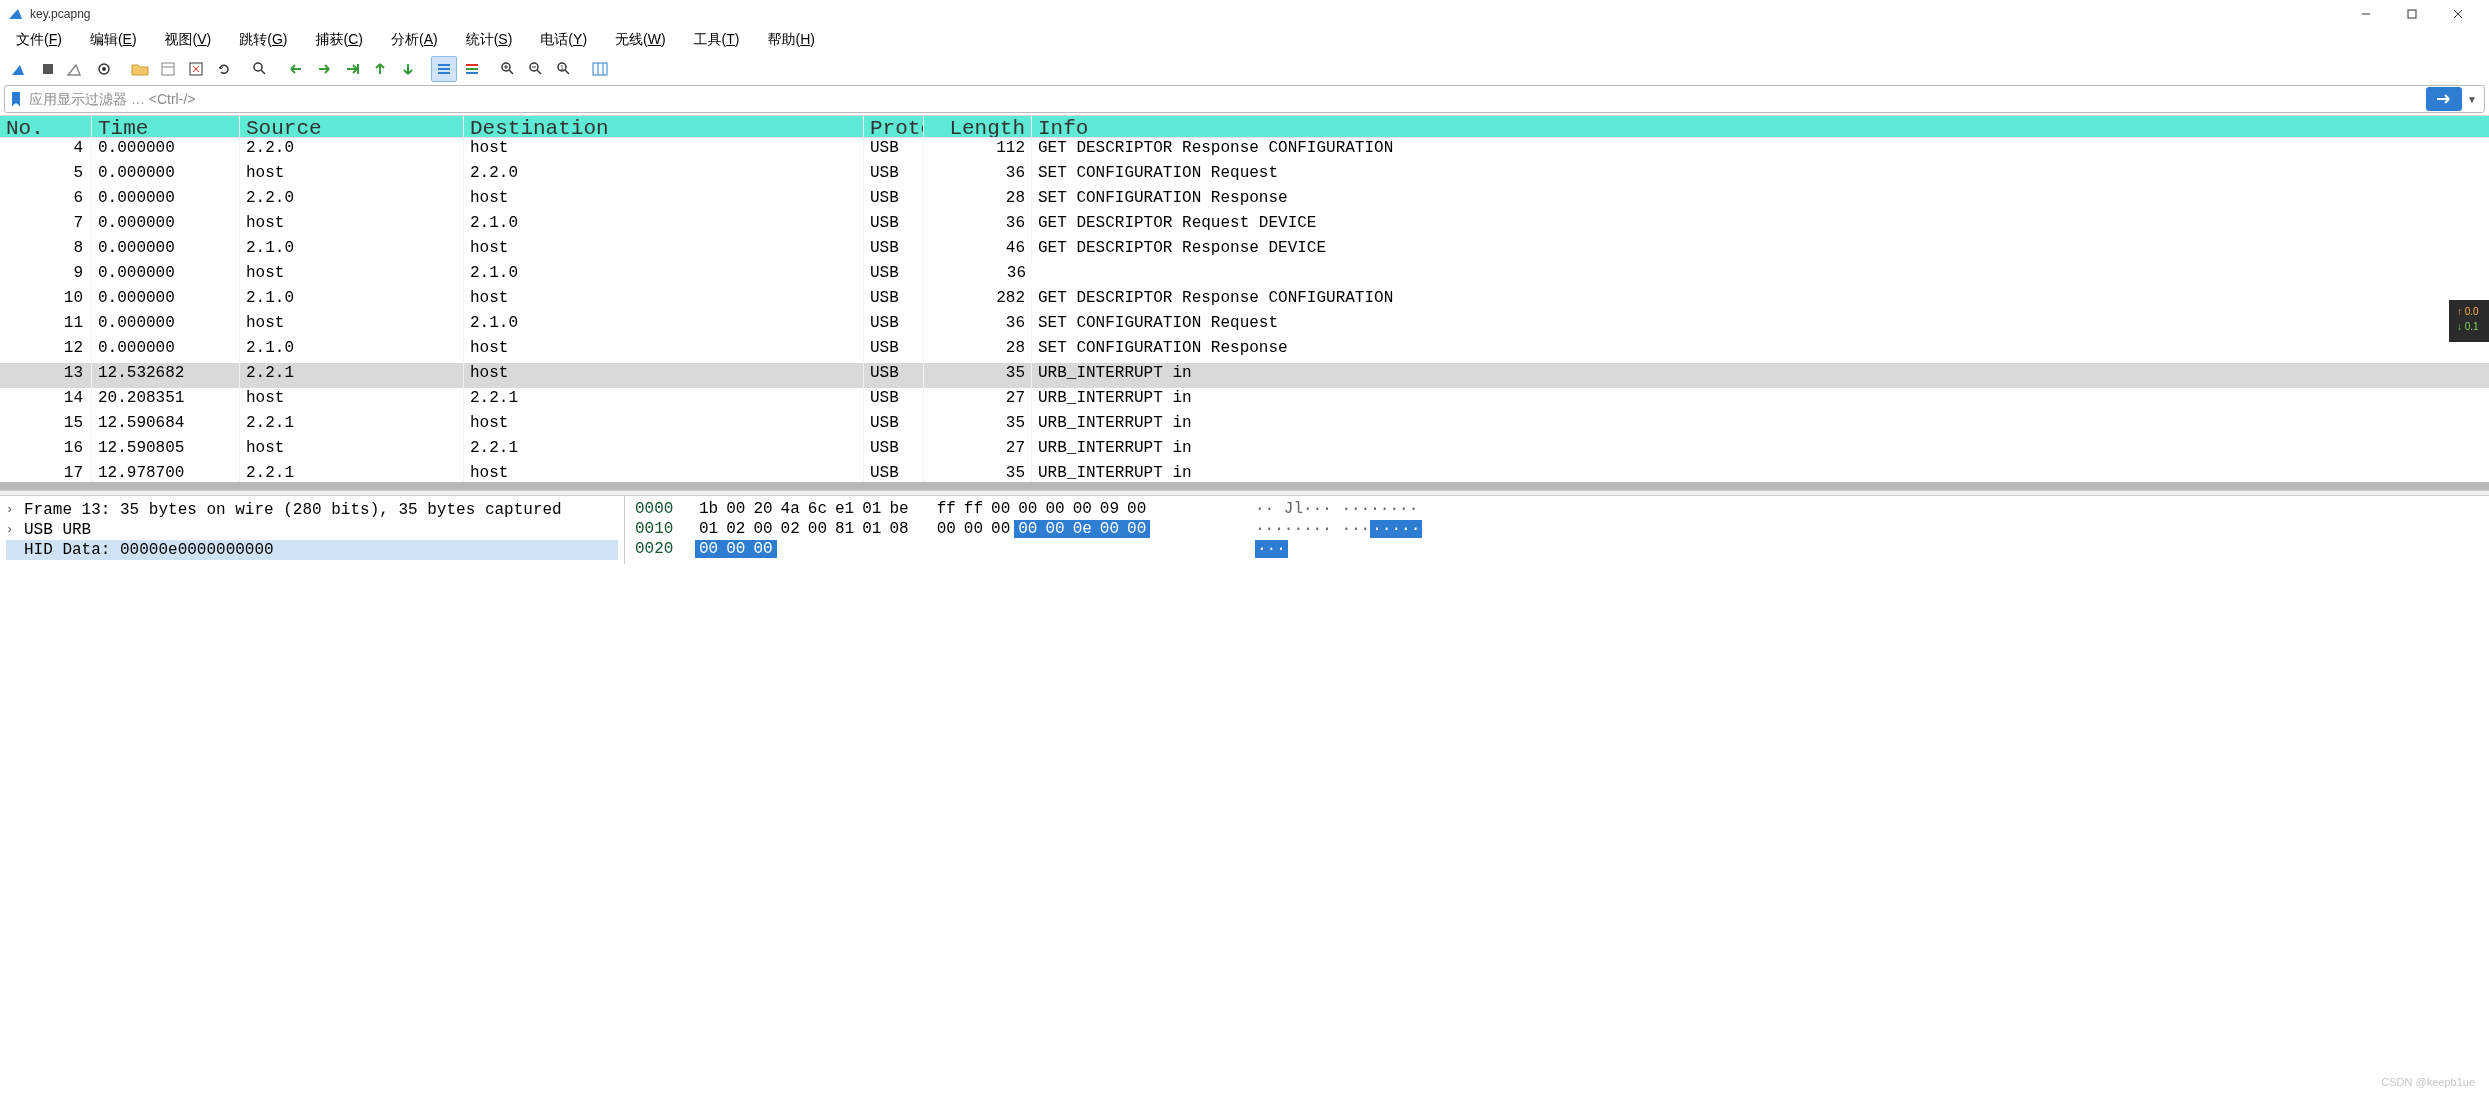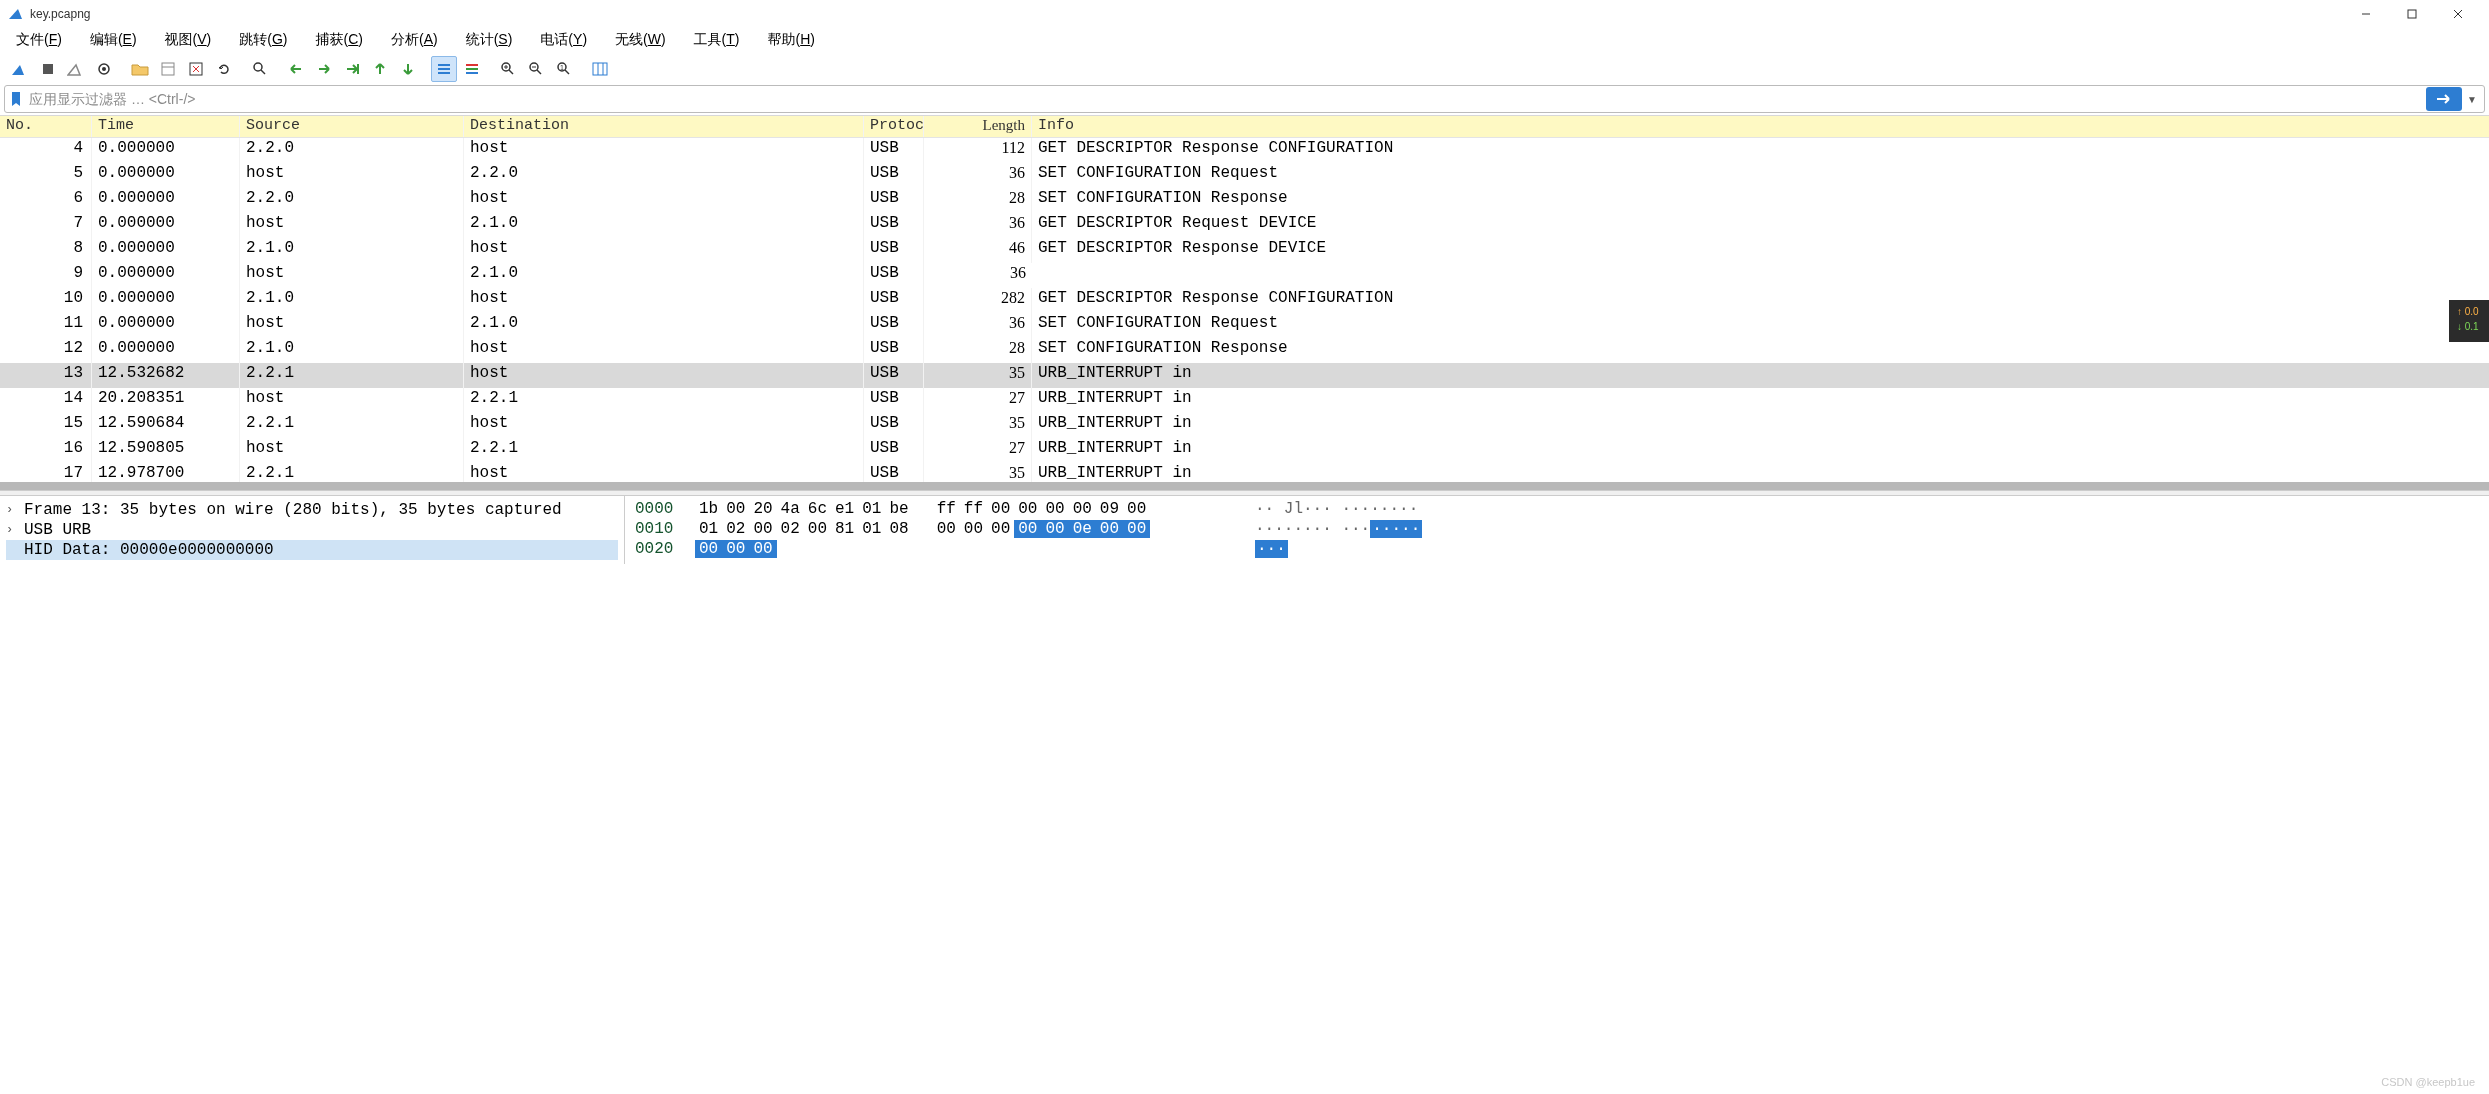--- a/index.html
+++ b/index.html
@@ -26,29 +26,29 @@
 
 .filterbar { display: flex; align-items: center; margin: 0 4px 2px 4px; height: 28px; background: #fff; border: 1px solid #bbb; border-radius: 3px; }
 .filterbar .bm { width: 22px; display: flex; align-items: center; justify-content: center; }
 .filterbar input { flex: 1; border: none; outline: none; font-size: 14px; font-family: inherit; color: #333; background: transparent; height: 100%; padding-left: 2px; }
 .filterbar input::placeholder { color: #8b8b8b; font-style: normal; }
 .filterbar .gobtn { background: #2d7dd2; height: 24px; width: 36px; margin: 0 2px; display: flex; align-items: center; justify-content: center; border-radius: 3px; }
 .filterbar .dd { width: 16px; display: flex; align-items: center; justify-content: center; color: #555; font-size: 10px; margin-right: 4px; }
 
 
 .plist-wrap { border-top: 1px solid #d8d8d8; }
-.plist-head { display: flex; background: #fef9c3; height: 22px; border-bottom: 1px solid #e4e4e4; font-family: "Consolas","Courier New",monospace; font-size: 15px; color: #333; }
+.plist-head { display: flex; background: #5eead4; height: 22px; border-bottom: 1px solid #e4e4e4; font-family: "Consolas","Courier New",monospace; font-size: 21px; color: #333; }
 .plist-head > div, .prow > div { border-right: 1px solid #f2f2f2; padding: 1px 6px 0 6px; overflow: hidden; white-space: nowrap; }
 .plist-head > div:last-child, .prow > div:last-child { border-right: none; }
 .c-no { width: 92px; text-align: left; padding-left: 10px; }
 .c-time { width: 148px; }
 .c-src { width: 224px; }
 .c-dst { width: 400px; }
 .c-proto { width: 60px; }
-.c-len { width: 108px; text-align: right; padding-right: 10px; font-family: Liberation Serif, serif; }
+.c-len { width: 108px; text-align: right; padding-right: 10px; }
 .c-info { flex: 1; }
 .plist-body { height: 352px; overflow: hidden; position: relative; }
 .prow { display: flex; height: 25px; font-family: "Consolas","Courier New",monospace; font-size: 16px; color: #000; }
 .prow.sel { background: #d9d9d9; }
 .prow .c-no { text-align: right; padding-right: 8px; }
 .prow .c-len { text-align: right; }
 .plist-body::after { content:""; position:absolute; left:0; right:0; bottom:0; height:8px; background:#b8b8b8; }
 
 
 .splitter-h { height: 6px; background: #f0f0f0; border-top: 1px solid #ccc; border-bottom: 1px solid #ccc; }

